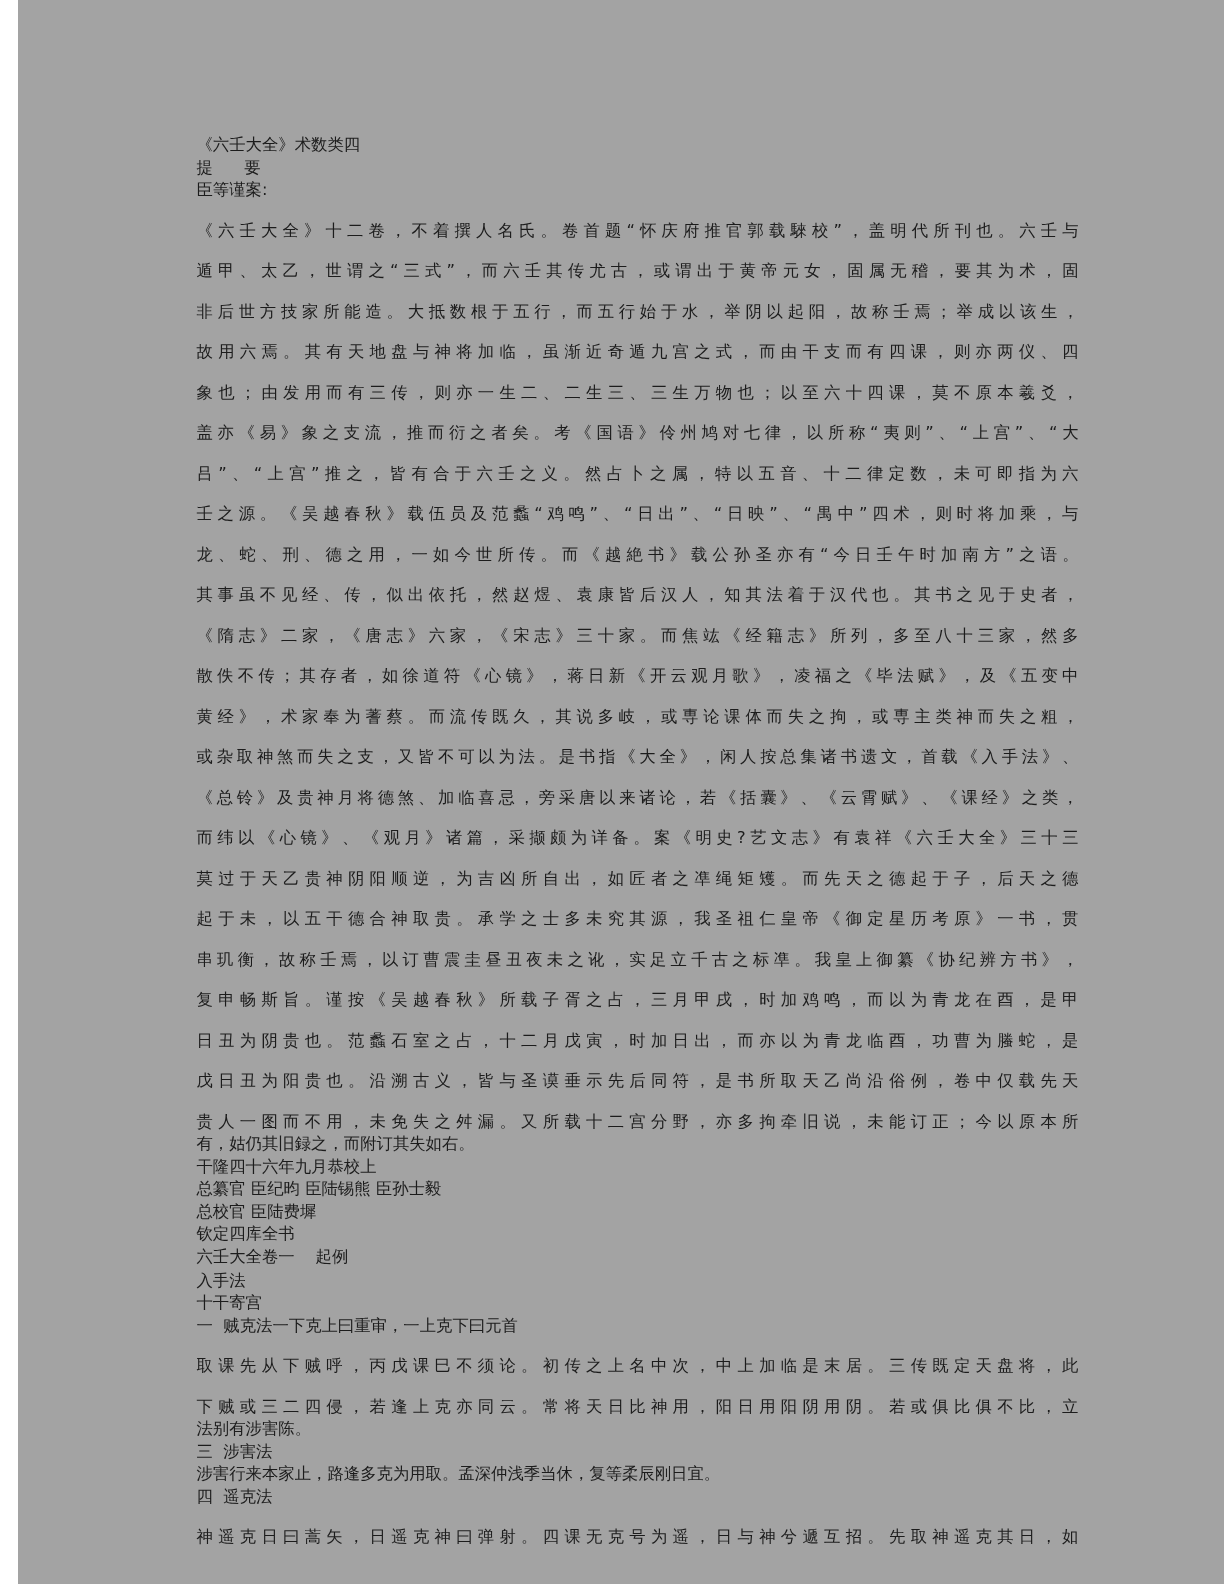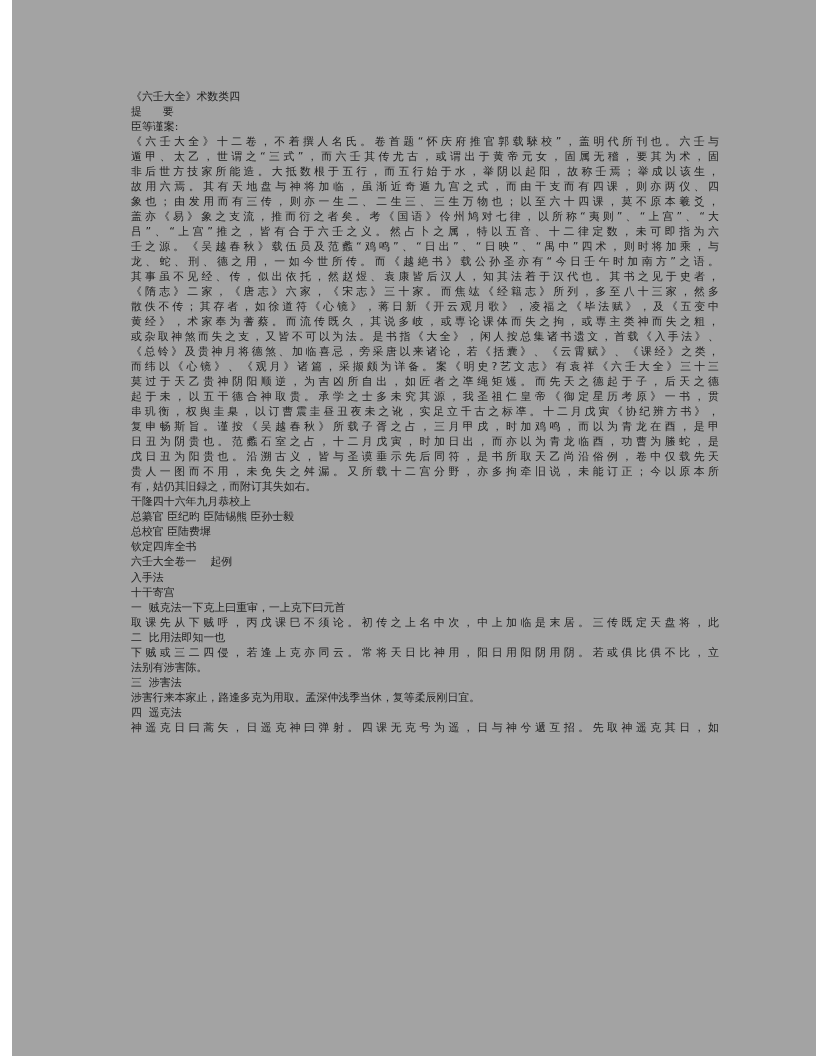--- a/index.html
+++ b/index.html
@@ -37,20 +37,21 @@
     white-space: pre-wrap;
     word-break: break-all;
     text-align: left;
     color: #1c1c1c;
     min-height: 15.02px;
   }
   
   .just {
     text-align: justify;
     text-align-last: justify;
+    margin-top: 12px;
   }
 </style>
 </head>
 <body>
 
 <div class="page">
   <div class="doc-body" id="doc-body">
       <div class="line">《六壬大全》术数类四</div>
       <div class="line">提      要</div>
       <div class="line">臣等谨案:</div>
@@ -65,36 +66,35 @@
       <div class="line just">龙、蛇、刑、德之用，一如今世所传。而《越絶书》载公孙圣亦有“今日壬午时加南方”之语。</div>
       <div class="line just">其事虽不见经、传，似出依托，然赵煜、袁康皆后汉人，知其法着于汉代也。其书之见于史者，</div>
       <div class="line just">《隋志》二家，《唐志》六家，《宋志》三十家。而焦竑《经籍志》所列，多至八十三家，然多</div>
       <div class="line just">散佚不传；其存者，如徐道符《心镜》，蒋日新《开云观月歌》，凌福之《毕法赋》，及《五变中</div>
       <div class="line just">黄经》，术家奉为蓍蔡。而流传既久，其说多岐，或専论课体而失之拘，或専主类神而失之粗，</div>
       <div class="line just">或杂取神煞而失之支，又皆不可以为法。是书指《大全》，闲人按总集诸书遗文，首载《入手法》、</div>
       <div class="line just">《总铃》及贵神月将德煞、加临喜忌，旁采唐以来诸论，若《括囊》、《云霄赋》、《课经》之类，</div>
       <div class="line just">而纬以《心镜》、《观月》诸篇，采撷颇为详备。案《明史?艺文志》有袁祥《六壬大全》三十三</div>
       <div class="line just">莫过于天乙贵神阴阳顺逆，为吉凶所自出，如匠者之凖绳矩矱。而先天之德起于子，后天之德</div>
       <div class="line just">起于未，以五干德合神取贵。承学之士多未究其源，我圣祖仁皇帝《御定星历考原》一书，贯</div>
-      <div class="line just">串玑衡，权舆圭臬，以订曹震圭昼丑夜未之讹，实足立千古之标凖。十二月戊寅《协纪辨方书》，</div>
+      <div class="line just">串玑衡，故称壬焉，以订曹震圭昼丑夜未之讹，实足立千古之标凖。我皇上御纂《协纪辨方书》，</div>
       <div class="line just">复申畅斯旨。谨按《吴越春秋》所载子胥之占，三月甲戌，时加鸡鸣，而以为青龙在酉，是甲</div>
       <div class="line just">日丑为阴贵也。范蠡石室之占，十二月戊寅，时加日出，而亦以为青龙临酉，功曹为螣蛇，是</div>
       <div class="line just">戊日丑为阳贵也。沿溯古义，皆与圣谟垂示先后同符，是书所取天乙尚沿俗例，卷中仅载先天</div>
       <div class="line just">贵人一图而不用，未免失之舛漏。又所载十二宫分野，亦多拘牵旧说，未能订正；今以原本所</div>
       <div class="line">有，姑仍其旧録之，而附订其失如右。</div>
       <div class="line">干隆四十六年九月恭校上</div>
       <div class="line">总纂官 臣纪昀 臣陆锡熊 臣孙士毅</div>
       <div class="line">总校官 臣陆费墀</div>
       <div class="line">钦定四库全书</div>
       <div class="line">六壬大全卷一    起例</div>
       <div class="line">入手法</div>
       <div class="line">十干寄宫</div>
       <div class="line">一  贼克法一下克上曰重审，一上克下曰元首</div>
       <div class="line just">取课先从下贼呼，丙戊课巳不须论。初传之上名中次，中上加临是末居。三传既定天盘将，此</div>
-      <div class="line">二  比用法即知一也</div>
       <div class="line just">下贼或三二四侵，若逢上克亦同云。常将天日比神用，阳日用阳阴用阴。若或俱比俱不比，立</div>
       <div class="line">法别有涉害陈。</div>
       <div class="line">三  涉害法</div>
       <div class="line">涉害行来本家止，路逢多克为用取。孟深仲浅季当休，复等柔辰刚日宜。</div>
       <div class="line">四  遥克法</div>
       <div class="line just">神遥克日曰蒿矢，日遥克神曰弹射。四课无克号为遥，日与神兮遞互招。先取神遥克其日，如</div>
     </div>
 </div>
 
 </body></html>

